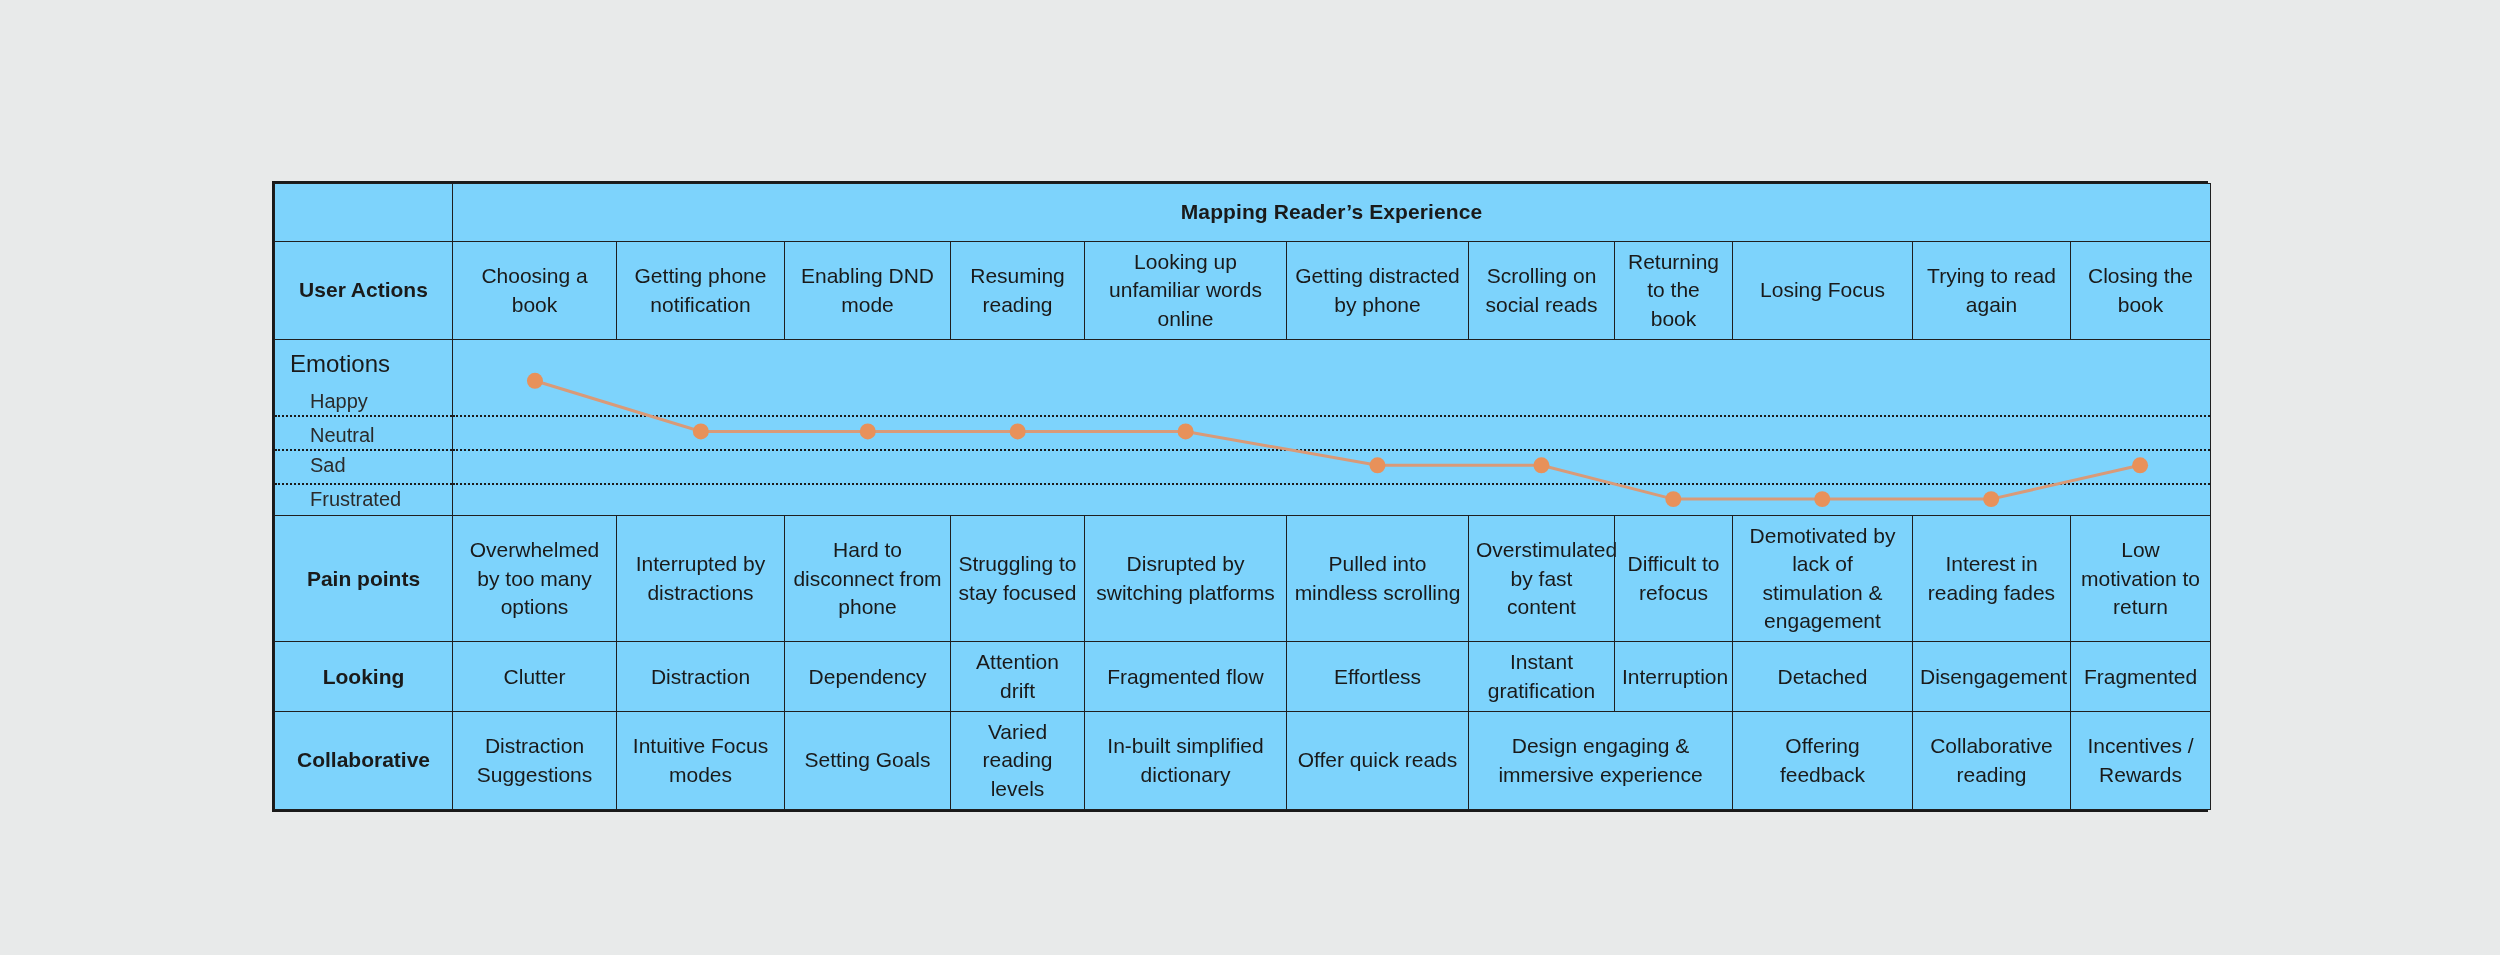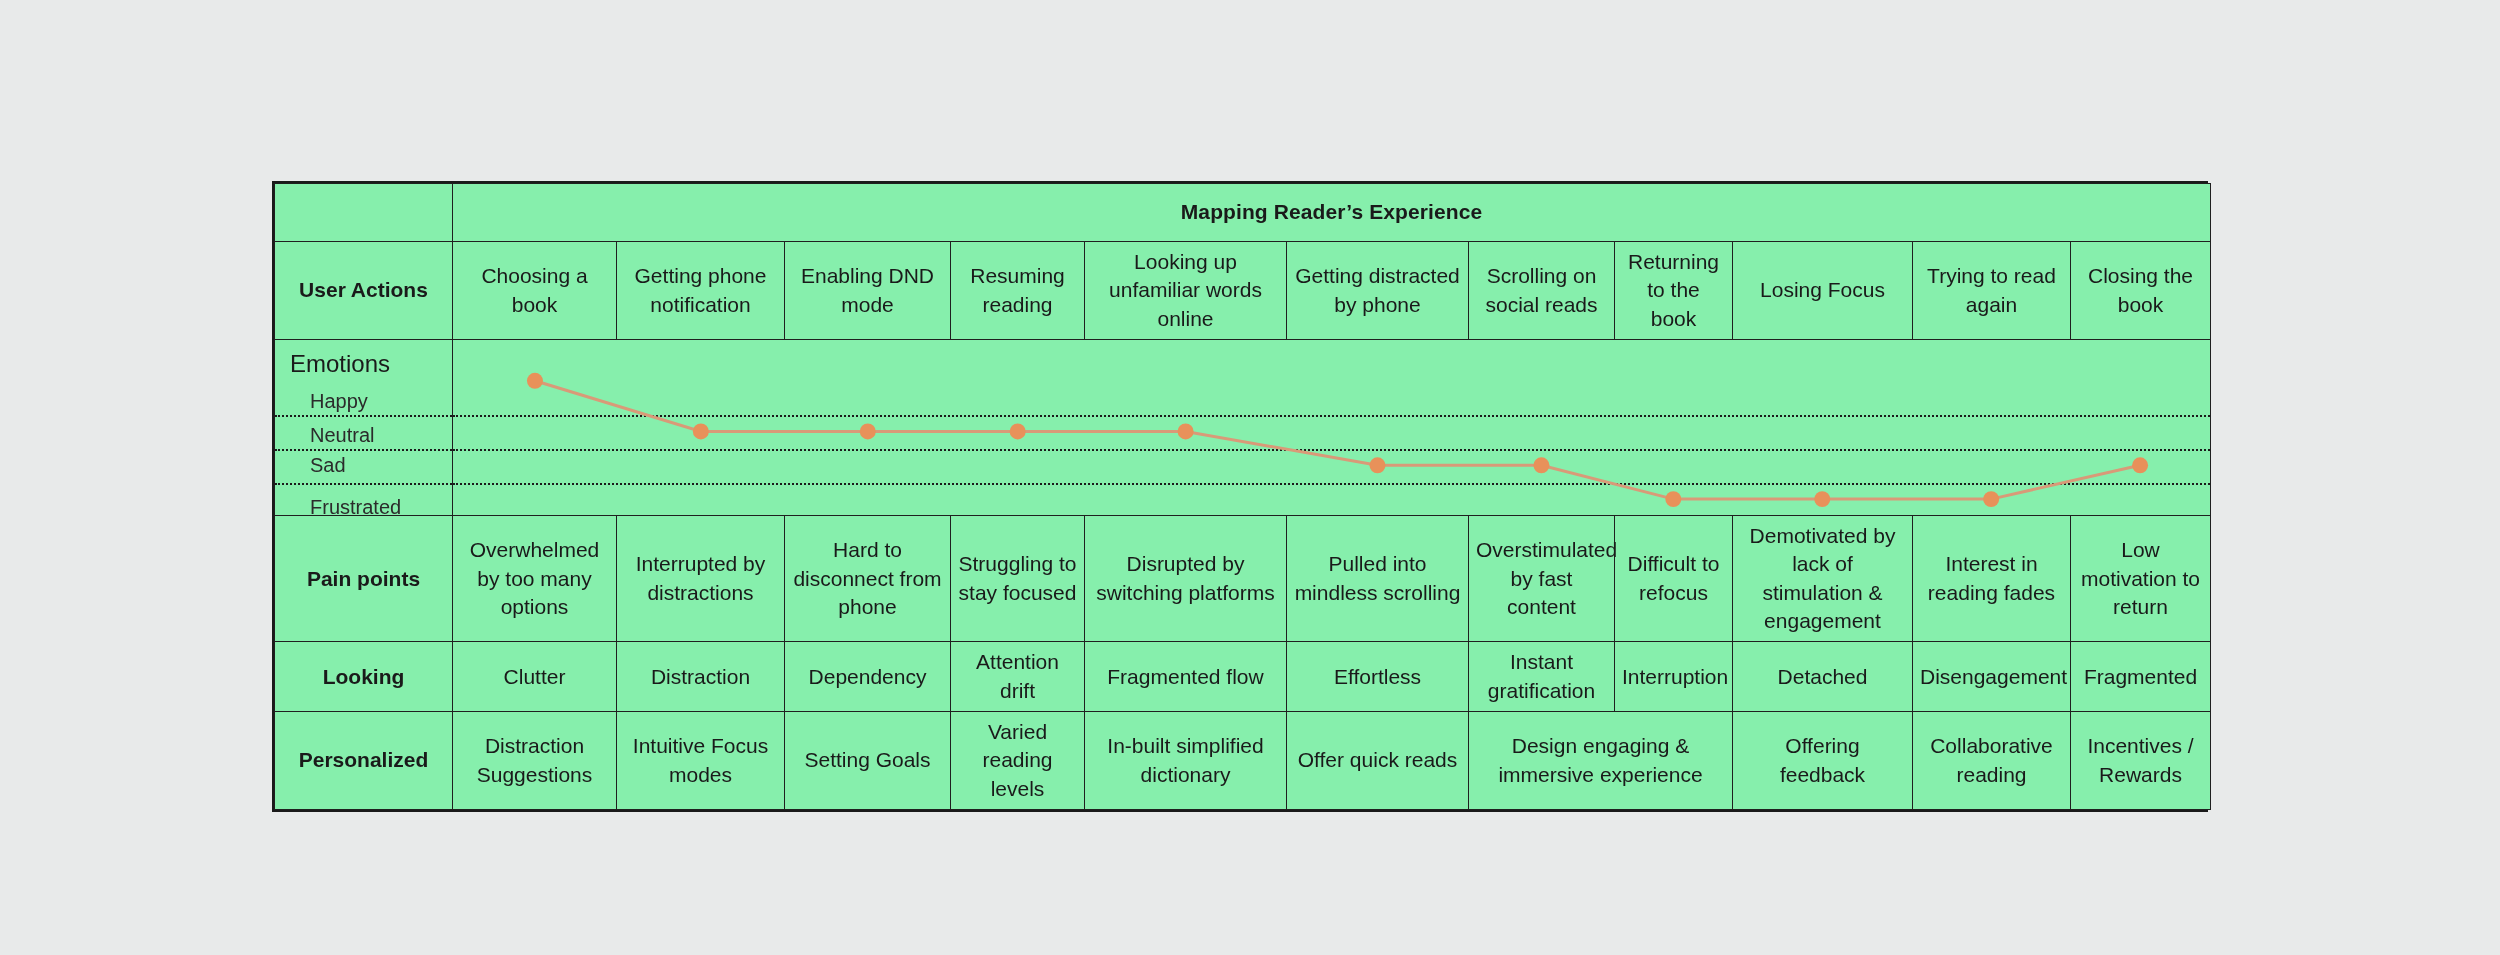--- a/index.html
+++ b/index.html
@@ -23,21 +23,21 @@
     border: 2px solid #1a1a1a;
     box-sizing: border-box;
   }
   table.jm {
     border-collapse: collapse;
     width: 100%;
     table-layout: fixed;
   }
   table.jm td {
     border: 1.5px solid #1f1f1f;
-    background: #86efac;
+    background: #7dd3fc;
     text-align: center;
     vertical-align: middle;
     font-size: 21px;
     line-height: 1.35;
     color: #1a1a1a;
     padding: 6px 7px;
     box-sizing: border-box;
   }
   td.rowlabel {
     text-align: left;
@@ -160,21 +160,21 @@
           <td><span>Closing the
 book</span></td>
         </tr>
 
         <tr class="r-emotions">
           <td class="emo-label-cell">
             <div class="emo-title">Emotions</div>
             <div class="emo-band-label" style="top:48px">Happy</div>
             <div class="emo-band-label" style="top:82px">Neutral</div>
             <div class="emo-band-label" style="top:112px">Sad</div>
-            <div class="emo-band-label" style="top:154px">Frustrated</div>
+            <div class="emo-band-label" style="top:146px">Frustrated</div>
             <div class="emo-grid-line" style="top:75px"></div>
             <div class="emo-grid-line" style="top:109px"></div>
             <div class="emo-grid-line" style="top:143px"></div>
           </td>
           <td class="emo-chart-cell" colspan="11">
             <div class="emo-grid-line" style="top:75px"></div>
             <div class="emo-grid-line" style="top:109px"></div>
             <div class="emo-grid-line" style="top:143px"></div>
             <svg class="dotline-svg" id="emoSvg" viewBox="0 0 1754 176" preserveAspectRatio="none">
               <polyline id="emoPath" fill="none" stroke="#d99a78" stroke-width="3" points="81.81342434584755,41 247.43572241183162,92 414.0557451649602,92 563.7144482366325,92 731.3321956769056,92 922.8953356086462,126 1086.5221843003412,126 1218.221843003413,160 1366.8828213879408,160 1535.4982935153585,160 1684.1592718998863,126"></polyline>
@@ -219,21 +219,21 @@
           <td><span>Fragmented flow</span></td>
           <td><span>Effortless</span></td>
           <td><span>Instant gratification</span></td>
           <td><span>Interruption</span></td>
           <td><span>Detached</span></td>
           <td><span>Disengagement</span></td>
           <td><span>Fragmented</span></td>
         </tr>
 
         <tr class="r-opps">
-          <td class="rowlabel">Personalized</td>
+          <td class="rowlabel">Collaborative</td>
           <td><span>Distraction Suggestions</span></td>
           <td><span>Intuitive Focus modes</span></td>
           <td><span>Setting Goals</span></td>
           <td><span>Varied reading levels</span></td>
           <td><span>In-built simplified dictionary</span></td>
           <td><span>Offer quick reads</span></td>
           <td colspan="2"><span>Design engaging &amp; immersive experience</span></td>
           <td><span>Offering feedback</span></td>
           <td><span>Collaborative reading</span></td>
           <td><span>Incentives / Rewards</span></td>

